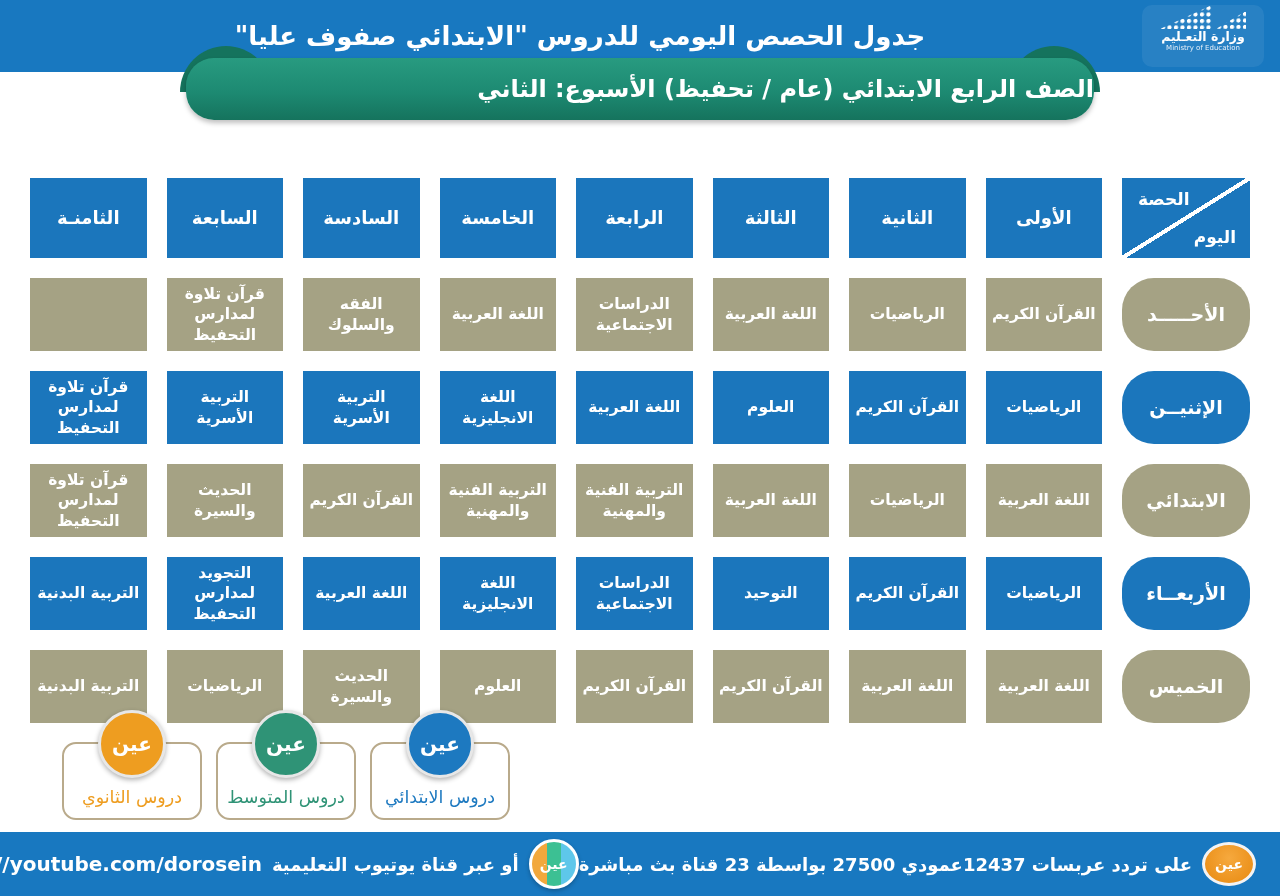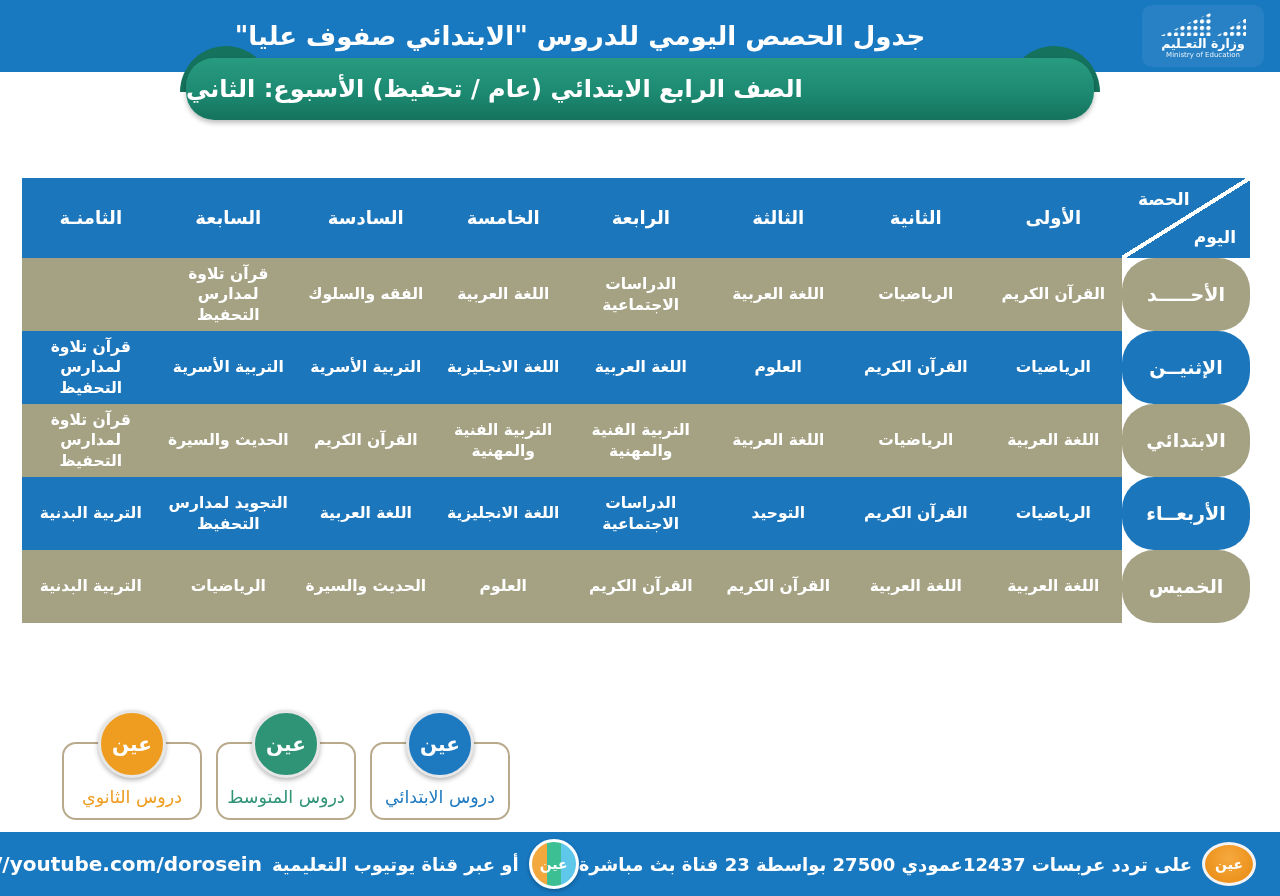--- a/index.html
+++ b/index.html
@@ -10,48 +10,48 @@
   
   .topbar{position:absolute;top:0;left:0;width:1280px;height:72px;background:#1878c0;}
   .topbar-title{
     position:absolute;top:0;left:140px;right:260px;height:72px;
     display:flex;align-items:center;justify-content:center;
     color:#fff;font-size:26px;font-weight:bold;white-space:nowrap;
   }
   .logo{
     position:absolute;top:5px;right:16px;width:122px;height:62px;
     background:rgba(255,255,255,.07);border-radius:10px;
-    display:flex;flex-direction:column;align-items:center;justify-content:center;gap:1px;
+    display:flex;flex-direction:column;align-items:center;gap:1px;
   }
   .dots-row{display:flex;align-items:flex-end;gap:4px;height:24px;}
   .dots{
     background-image:radial-gradient(circle at 3px 3px,#fff 1.9px,transparent 2.4px);
     background-size:6.5px 6.5px;
   }
   .dots.d-left{width:30px;height:18px;clip-path:polygon(0 100%,100% 0,100% 100%);}
   .dots.d-right{width:52px;height:24px;clip-path:polygon(0 100%,100% 0,100% 100%);}
   .ministry-ar{color:#fff;font-size:12.5px;font-weight:bold;line-height:1.1;}
   .ministry-en{color:#e8f1fa;font-size:7px;line-height:1.1;}
   
   .ribbon-wrap{position:absolute;top:58px;left:186px;right:186px;height:62px;}
   .ribbon-curl{position:absolute;top:-12px;width:92px;height:46px;background:#15735d;border-radius:46px 46px 0 0;}
   .ribbon-curl.left{left:-6px;}
   .ribbon-curl.right{right:-6px;}
   .ribbon-body{
     position:absolute;inset:0;border-radius:28px;
     background:linear-gradient(180deg,#289b80 0%,#1d8a72 55%,#15735d 100%);
     box-shadow:0 3px 5px rgba(0,0,0,.25);
-    display:flex;align-items:center;justify-content:flex-end;
+    display:flex;align-items:center;justify-content:flex-start;
   }
   .ribbon-title{color:#fff;font-size:24px;font-weight:bold;white-space:nowrap;}
   
   .grid{
-    position:absolute;top:178px;left:22px;right:30px;
+    position:absolute;top:178px;left:30px;right:30px;
     display:grid;grid-template-columns:128px repeat(8,1fr);
-    grid-template-rows:80px repeat(5,73px);gap:0;
+    grid-template-rows:80px repeat(5,73px);gap:20px;
   }
   .cell{
     display:flex;align-items:center;justify-content:center;text-align:center;
     color:#fff;font-weight:bold;padding:2px 5px;box-sizing:border-box;line-height:1.3;
   }
   .blue{background:#1b76bc;}
   .olive{background:#a5a284;}
   .head{font-size:18px;}
   .day{font-size:19px;border-radius:32px;}
   .subj{font-size:15.5px;}

